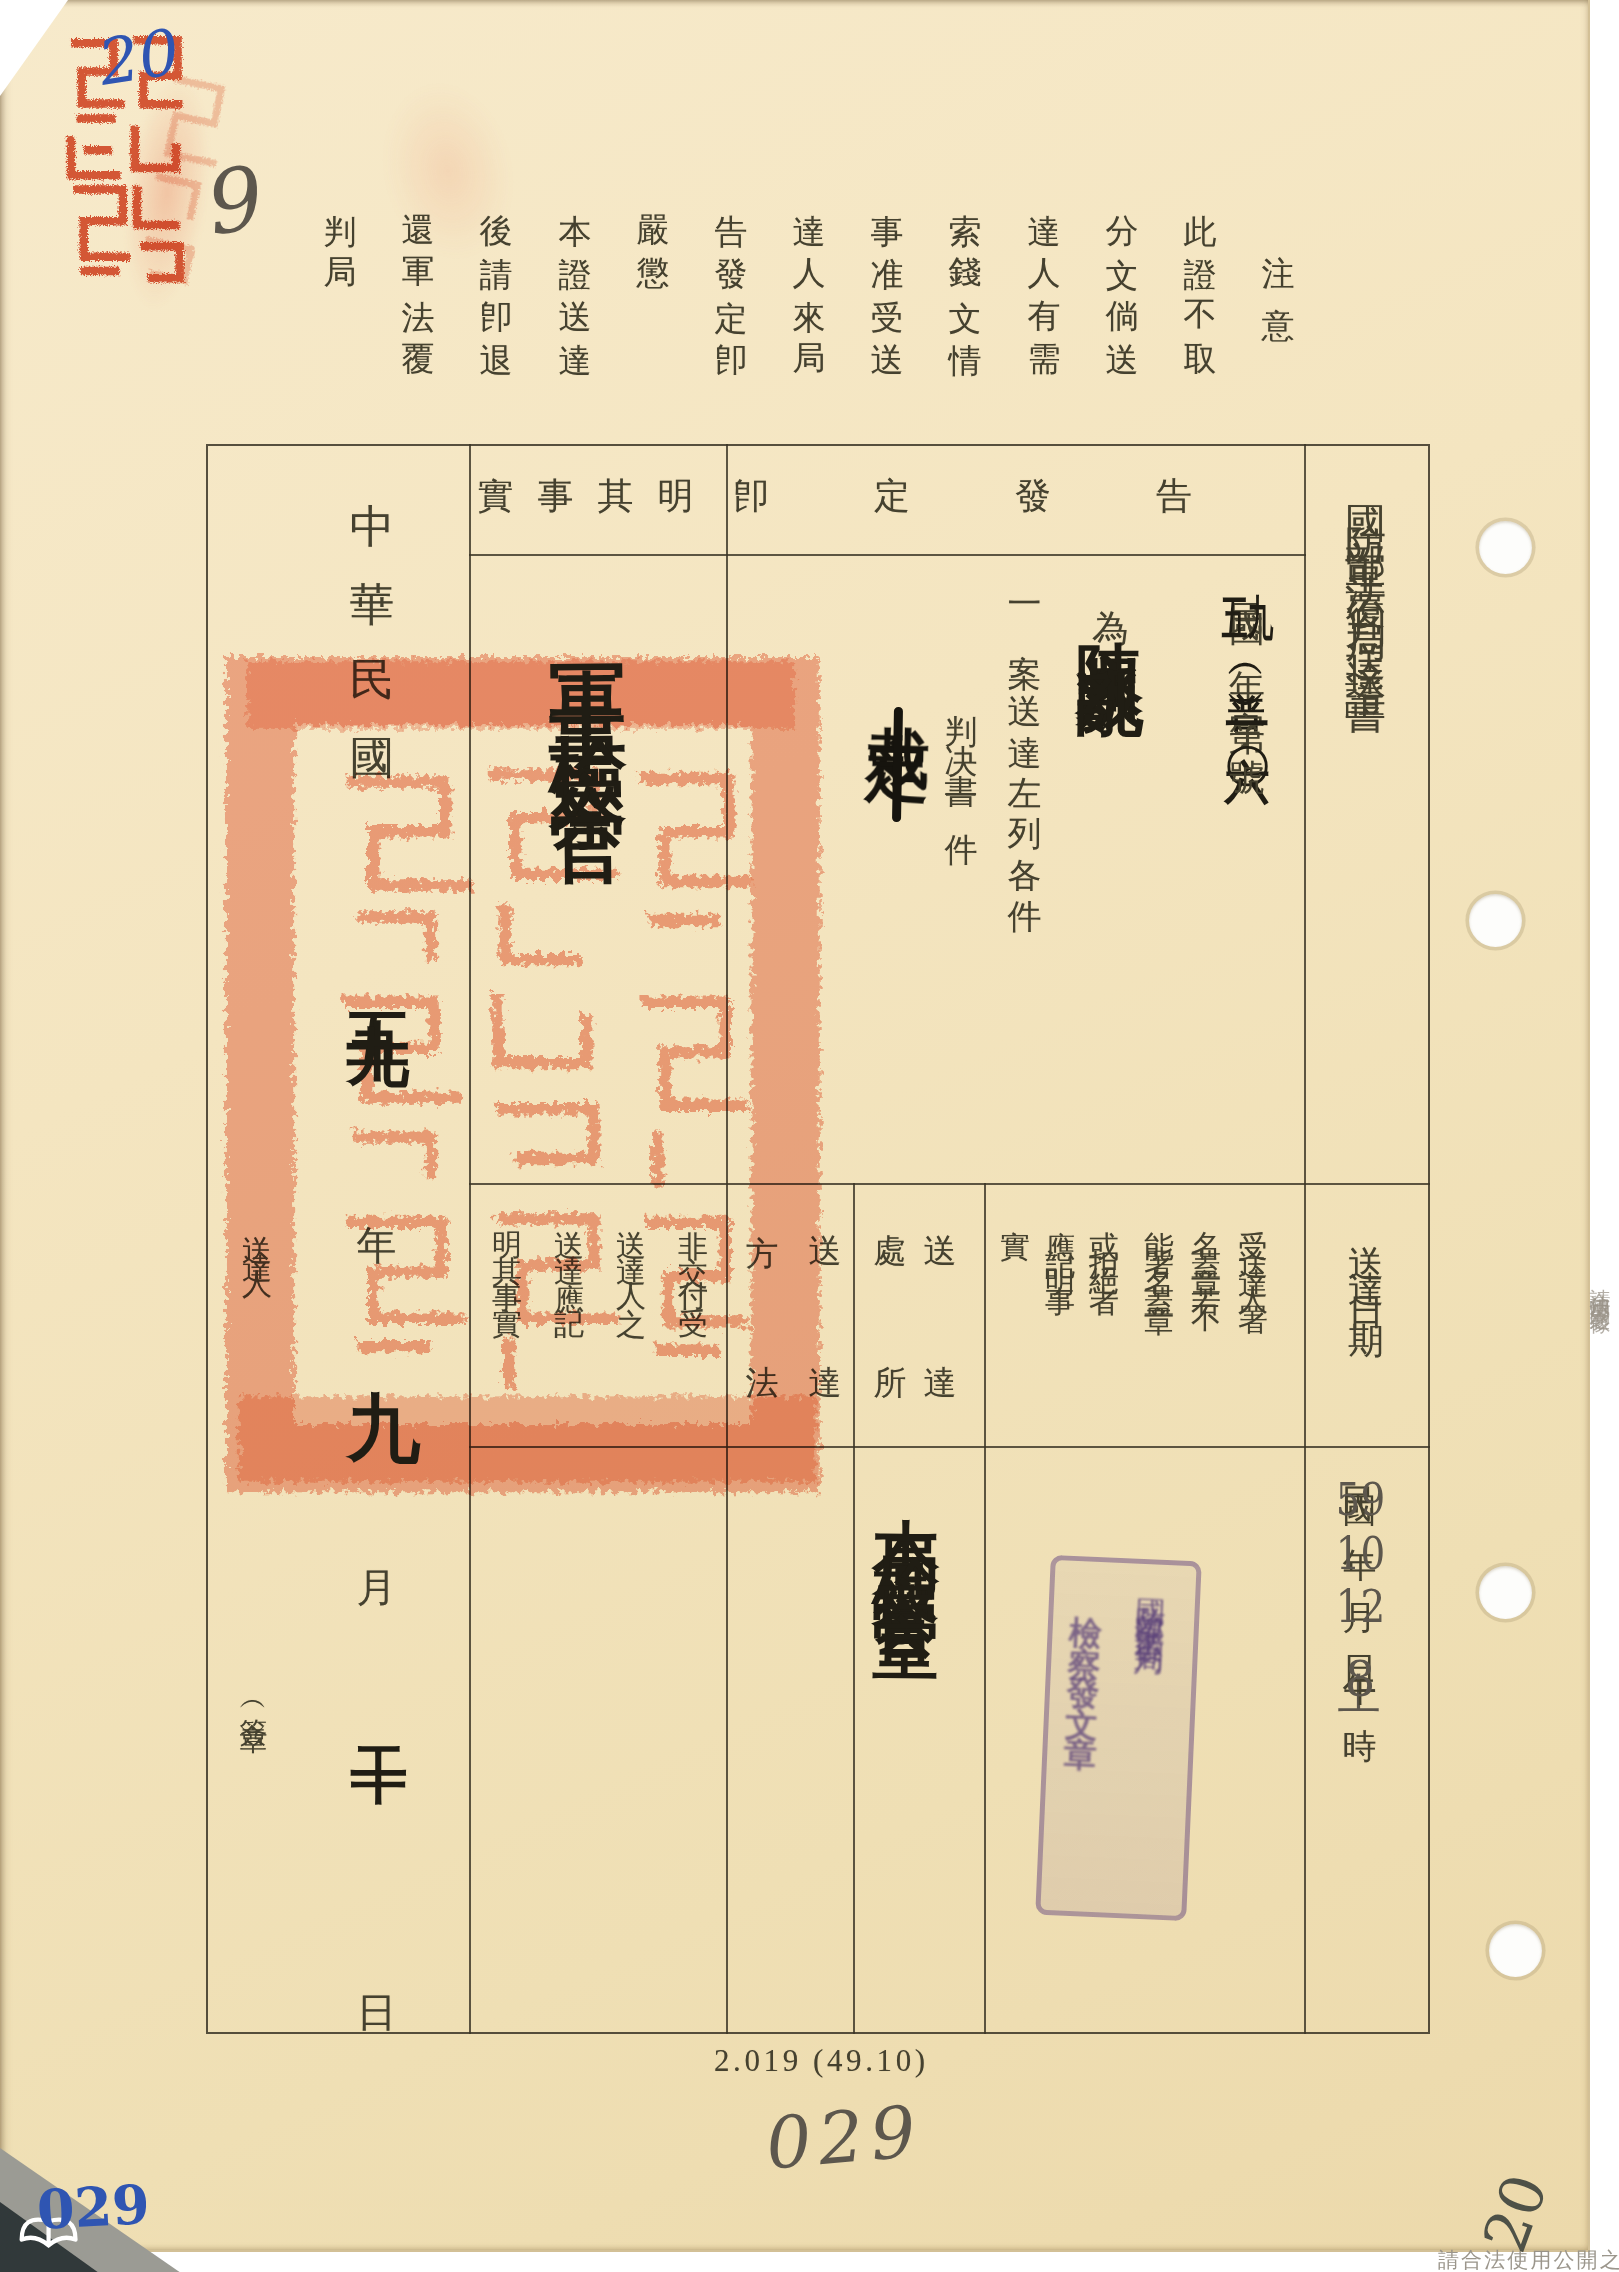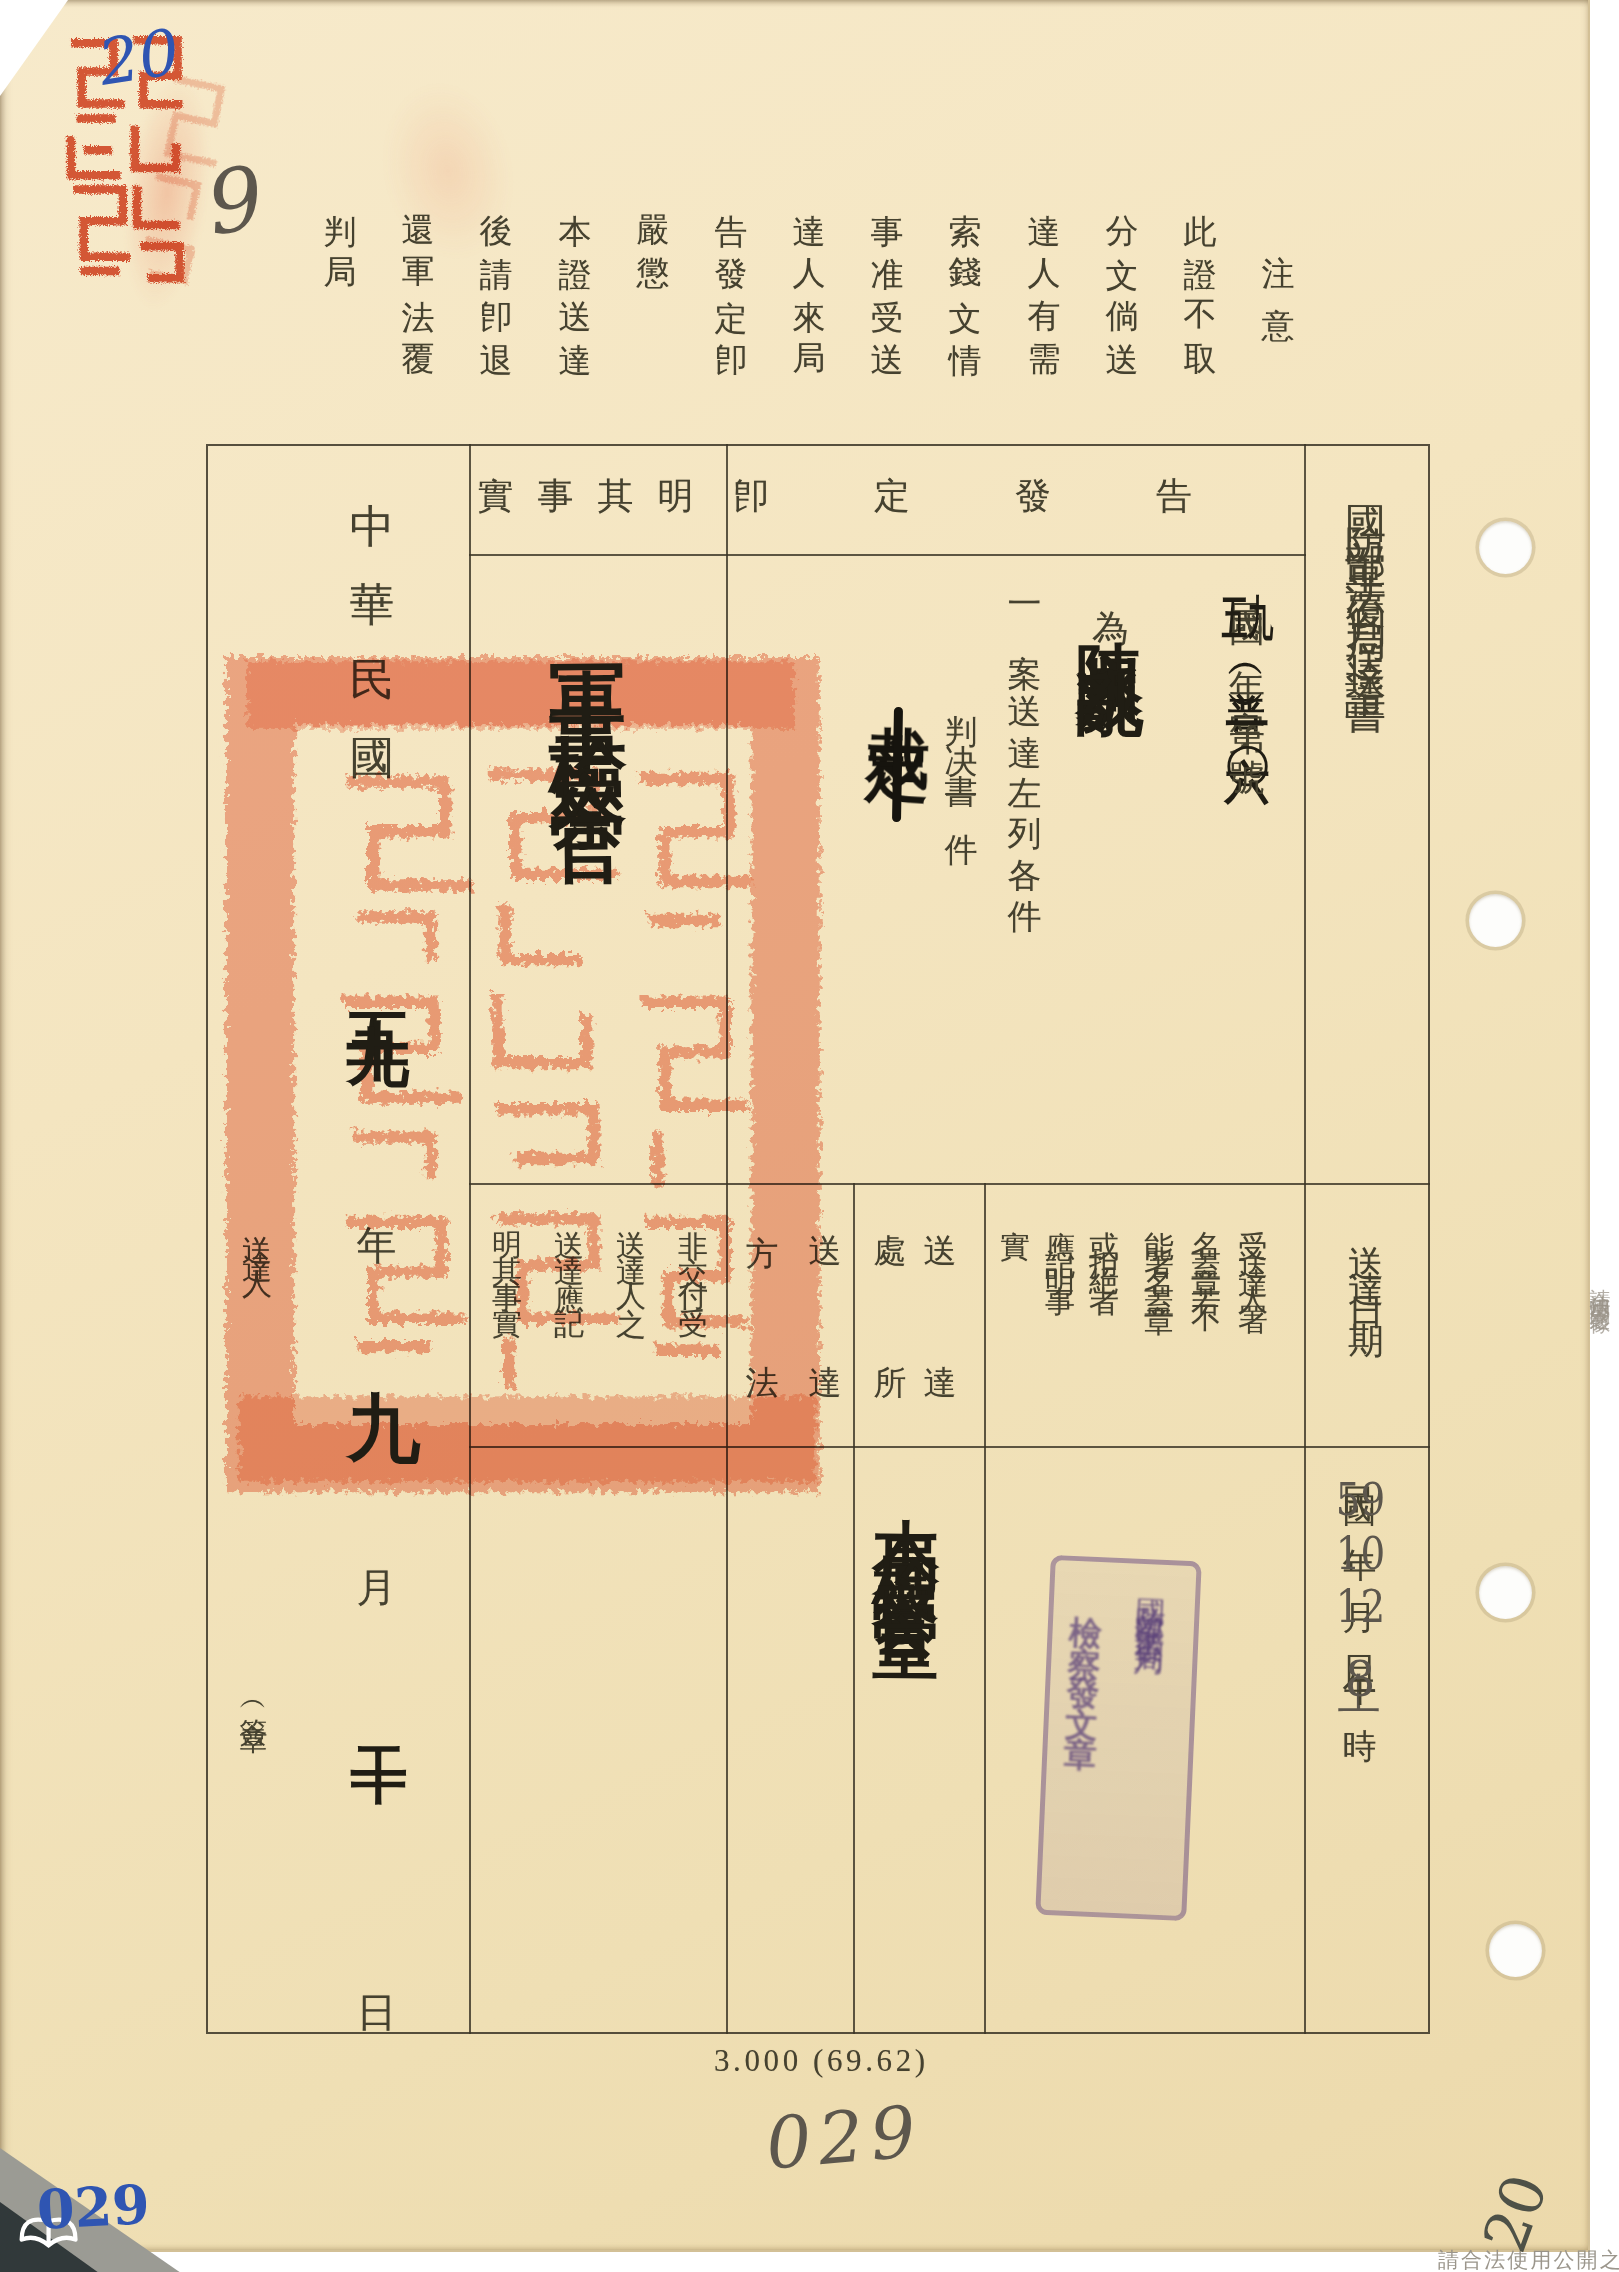--- a/index.html
+++ b/index.html
@@ -166,21 +166,21 @@
 <div class="v printed" style="left:350px;top:468px;font-size:45px;letter-spacing:78px;">中華民國</div>
 <div class="v brush" style="left:347px;top:963px;font-size:63px;letter-spacing:5.7px;z-index:6;">五十九</div>
 <div class="v printed" style="left:357px;top:1194px;font-size:40px;">年</div>
 <div class="v brush" style="left:348px;top:1330px;font-size:74px;z-index:6;">九</div>
 <div class="v printed" style="left:357px;top:1539px;font-size:40px;">月</div>
 <div class="v brush" style="left:352px;top:1702px;font-size:57px;letter-spacing:4.3px;z-index:6;">十二</div>
 <div class="v printed" style="left:357px;top:1965px;font-size:40px;">日</div>
 <div class="v printed" style="left:242px;top:1212px;font-size:30px;letter-spacing:17px;">送達人</div>
 <div class="v printed" style="left:239px;top:1691px;font-size:28px;letter-spacing:5.7px;">（簽章）</div>
 
-<div class="h printed" style="left:714px;top:2045px;font-size:31px;letter-spacing:3.6px;font-family:'Liberation Serif','DejaVu Serif',serif;">3.000 (69.62)</div>
+<div class="h printed" style="left:714px;top:2045px;font-size:31px;letter-spacing:3.6px;font-family:'Liberation Serif','DejaVu Serif',serif;">2.019 (49.10)</div>
 <div class="h pencil" style="left:766px;top:2102px;font-size:71px;letter-spacing:7px;font-style:italic;transform:rotate(-5deg);">029</div>
 
 <div class="hole" style="left:1479px;top:521px;"></div>
 <div class="hole" style="left:1469px;top:894px;"></div>
 <div class="hole" style="left:1479px;top:1566px;"></div>
 <div class="hole" style="left:1489px;top:1924px;"></div>
 
 <div class="v" style="left:1589px;top:1272px;font-size:21px;letter-spacing:2.8px;color:rgba(155,148,138,.75);">請合法使用公開之影像</div>
 <div class="h" style="left:1438px;top:2250px;font-size:21px;letter-spacing:2.1px;color:rgba(150,144,134,.95);">請合法使用公開之影像</div>
 

